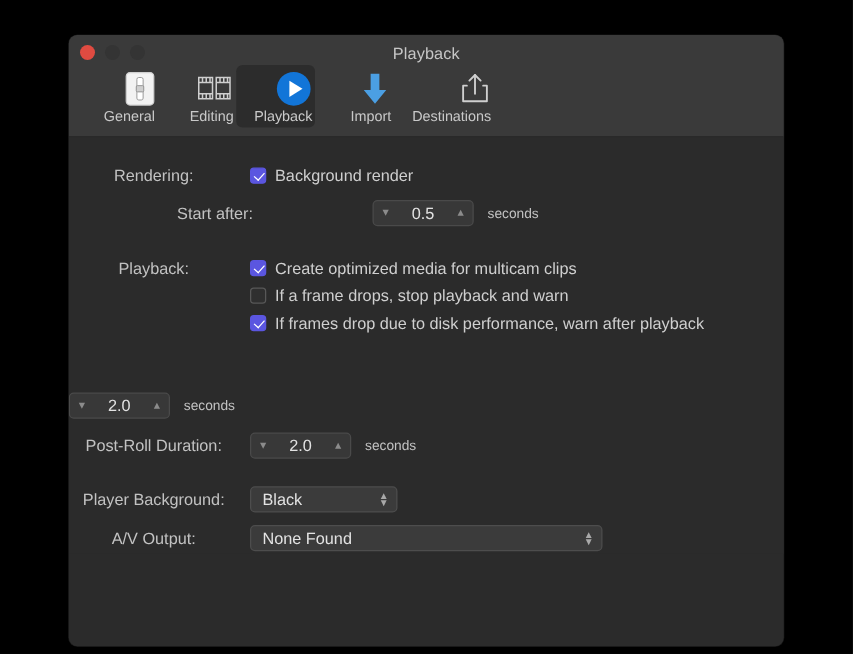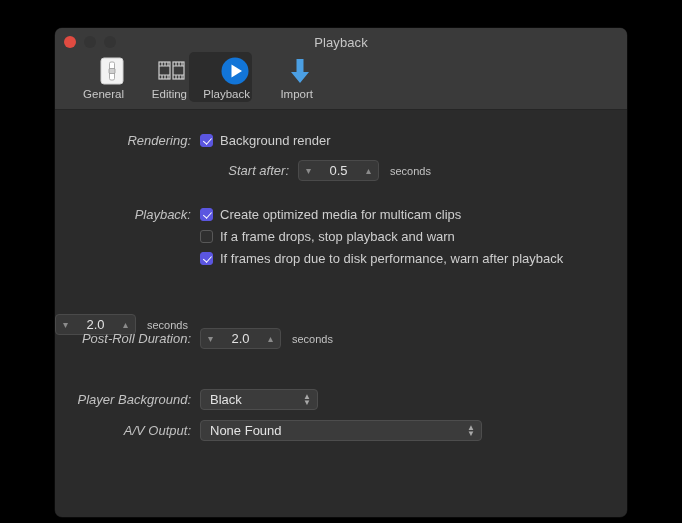--- a/index.html
+++ b/index.html
@@ -97,26 +97,25 @@
     background: #2b2b2b;
   }
 
   .row {
     position: absolute;
     display: flex;
     align-items: center;
   }
   .row-label {
     width: 145px;
-    text-align: right;
+    text-align: center;
     font-size: 13px;
     color: #c2c2c2;
     padding-right: 9px;
     white-space: nowrap;
-    font-style: italic;
   }
 
   
   .cb-line {
     display: flex;
     align-items: center;
     gap: 7px;
   }
   .checkbox {
     width: 13px;
@@ -275,20 +274,32 @@
 
       <div class="tab">
         <span class="tab-icon">
           <svg width="26" height="30" viewBox="0 0 26 30">
             <polygon points="9.5,3 16.5,3 16.5,16 22,16 13,27 4,16 9.5,16" fill="#4b9fe3"></polygon>
           </svg>
         </span>
         <span class="tab-label">Import</span>
       </div>
 
+      <div class="tab wide">
+        <span class="tab-icon">
+          <svg width="26" height="30" viewBox="0 0 26 30">
+            <g stroke="#cfcfcf" stroke-width="1.5" fill="none" stroke-linecap="round" stroke-linejoin="round">
+              <path d="M6.5 12.5 L3.5 12.5 L3.5 25 L22.5 25 L22.5 12.5 L19.5 12.5"></path>
+              <line x1="13" y1="4" x2="13" y2="19"></line>
+              <polyline points="8.5,8.5 13,4 17.5,8.5"></polyline>
+            </g>
+          </svg>
+        </span>
+        <span class="tab-label">Destinations</span>
+      </div>
 
     </div>
   </div>
 
   <div id="body-area">
 
     <div class="row" style="left:0; top:23px;">
       <span class="row-label">Rendering:</span>
       <span class="cb-line">
         <span class="checkbox on"></span>
@@ -326,21 +337,21 @@
 
     <div class="row" style="left:0; top:204px;">
       <span class="stepper">
         <span class="chev">▾</span>
         <span class="val">2.0</span>
         <span class="chev">▴</span>
       </span>
       <span class="unit">seconds</span>
     </div>
 
-    <div class="row" style="left:0; top:218px;">
+    <div class="row" style="left:0; top:236px;">
       <span class="row-label">Post-Roll Duration:</span>
       <span class="stepper">
         <span class="chev">▾</span>
         <span class="val">2.0</span>
         <span class="chev">▴</span>
       </span>
       <span class="unit">seconds</span>
     </div>
 
     <div class="row" style="left:0; top:279px;">

